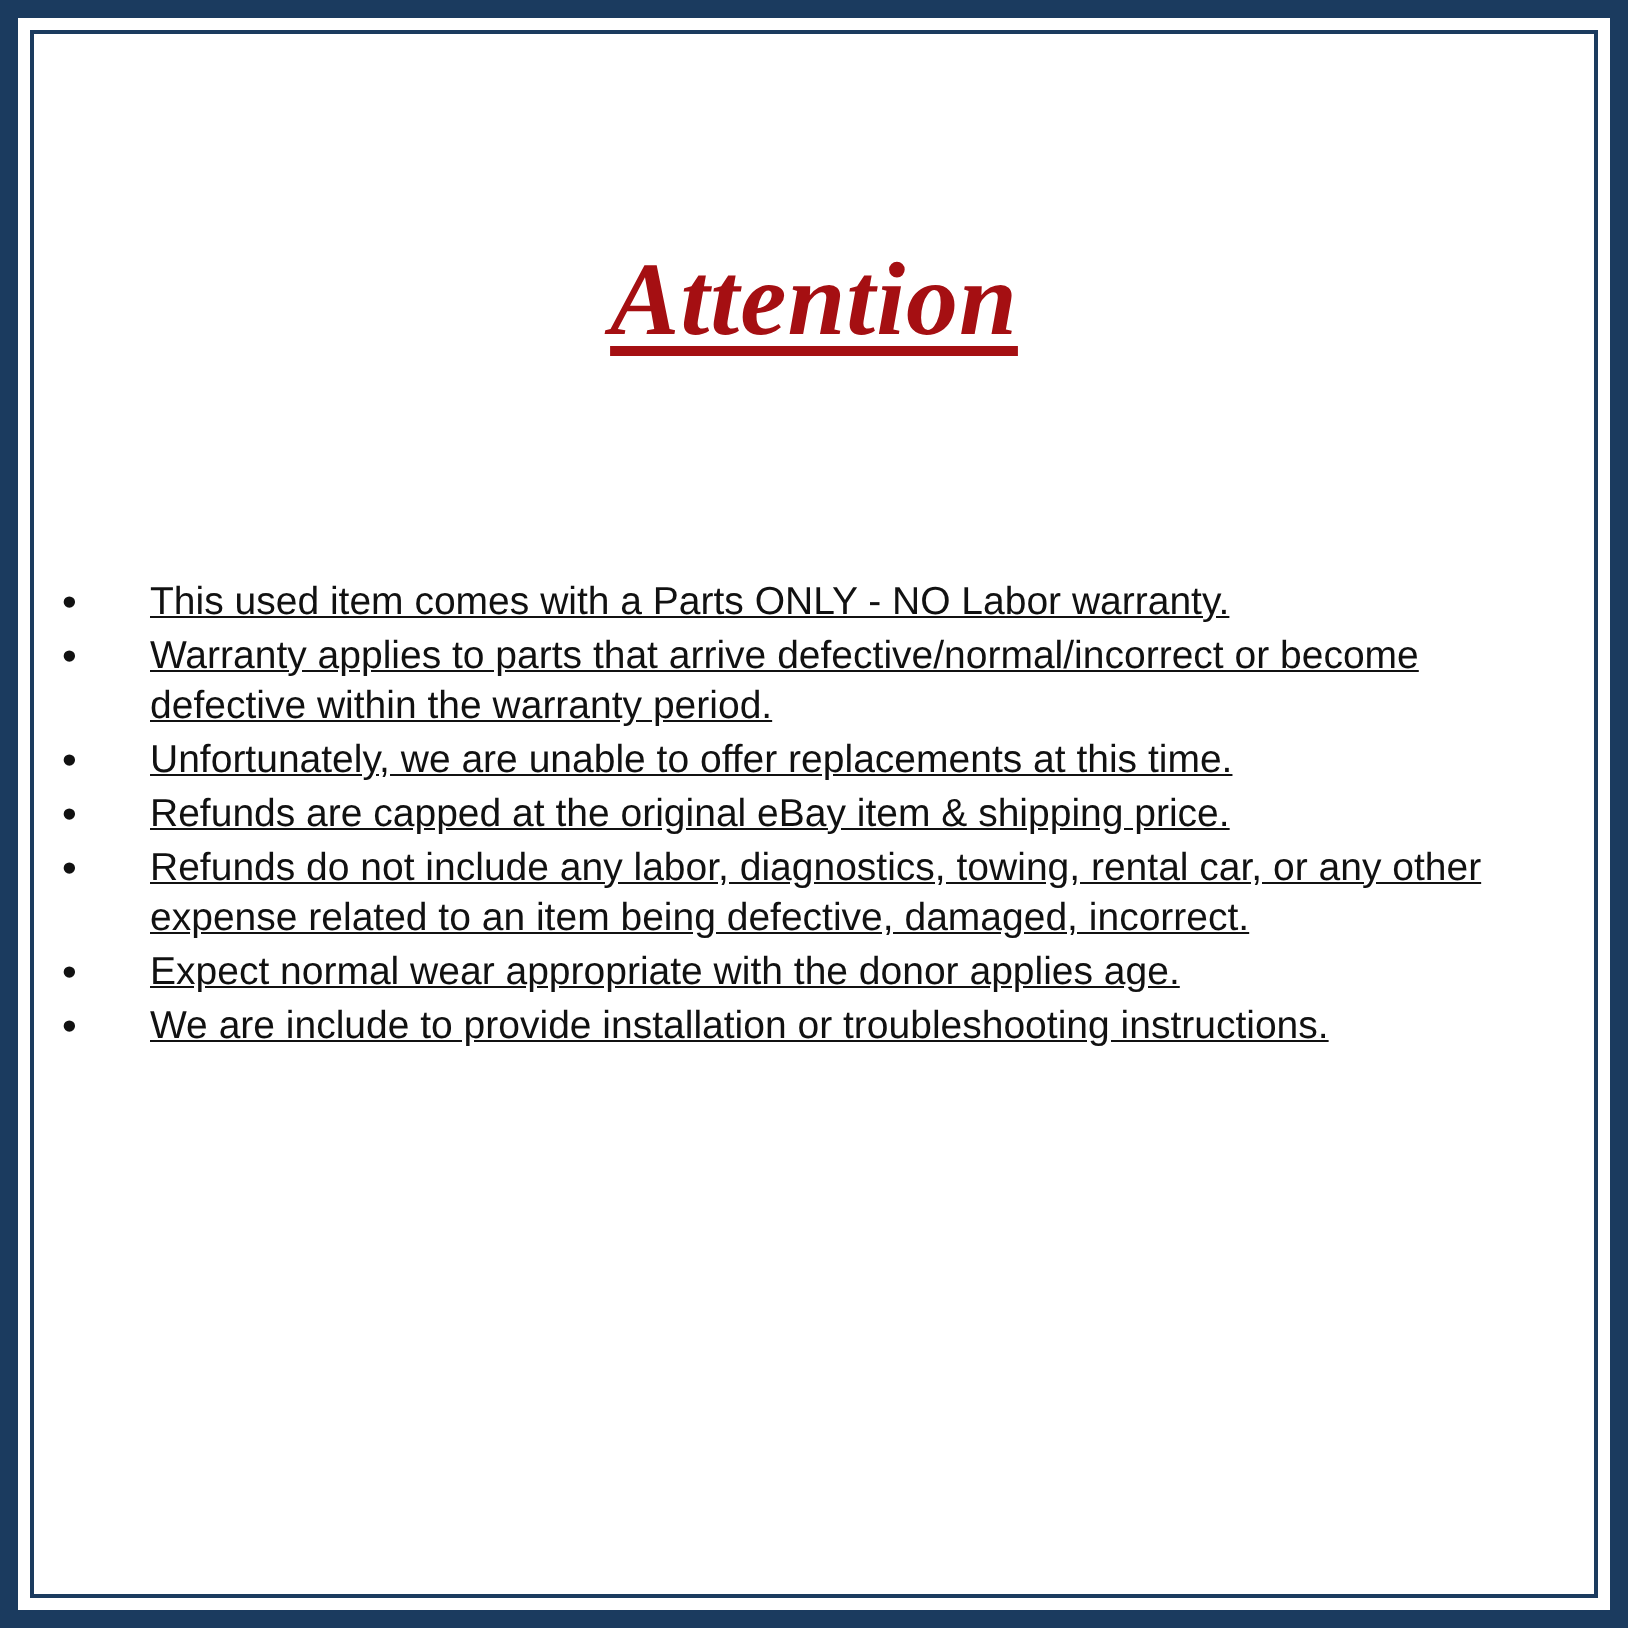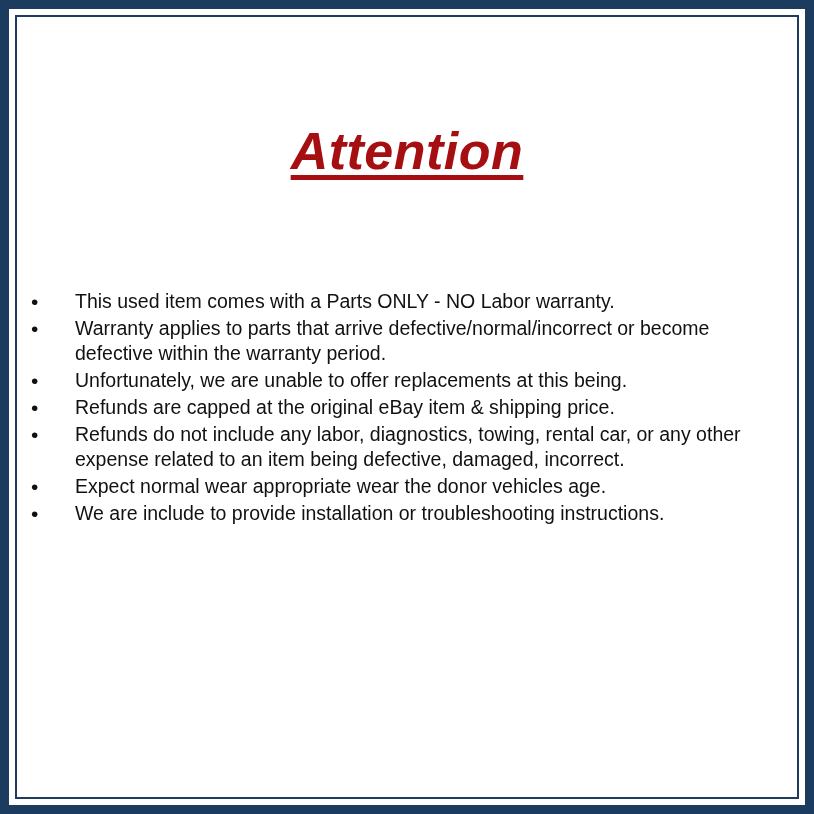--- a/index.html
+++ b/index.html
@@ -29,21 +29,21 @@
     position: relative;
     background: #ffffff;
   }
   .title {
     position: absolute;
     top: 104px;
     left: 0;
     right: 0;
     text-align: center;
     color: #a50f12;
-    font-family: Liberation Sans, sans-serif;
+    font-family: Liberation Serif, serif;
     font-weight: bold;
     font-style: italic;
     font-size: 52px;
     letter-spacing: 0.5px;
     text-decoration: underline;
     text-underline-offset: 6px;
   }
   .list {
     position: absolute;
     top: 272px;
@@ -64,20 +64,21 @@
   .list li .bullet {
     position: absolute;
     left: 14px;
     top: -1px;
     font-size: 21px;
     line-height: 1.32;
     color: #111111;
   }
   .list li .txt {
     display: block;
+    text-decoration: underline;
   }
 </style>
 </head>
 <body>
 
 <div class="page">
   <div class="inner">
 
     <div class="title">Attention</div>
 
@@ -85,33 +86,33 @@
       <li>
         <span class="bullet">•</span>
         <span class="txt">This used item comes with a Parts ONLY - NO Labor warranty.</span>
       </li>
       <li>
         <span class="bullet">•</span>
         <span class="txt">Warranty applies to parts that arrive defective/normal/incorrect or become defective within the warranty period.</span>
       </li>
       <li>
         <span class="bullet">•</span>
-        <span class="txt">Unfortunately, we are unable to offer replacements at this being.</span>
+        <span class="txt">Unfortunately, we are unable to offer replacements at this time.</span>
       </li>
       <li>
         <span class="bullet">•</span>
         <span class="txt">Refunds are capped at the original eBay item &amp; shipping price.</span>
       </li>
       <li>
         <span class="bullet">•</span>
         <span class="txt">Refunds do not include any labor, diagnostics, towing, rental car, or any other expense related to an item being defective, damaged, incorrect.</span>
       </li>
       <li>
         <span class="bullet">•</span>
-        <span class="txt">Expect normal wear appropriate wear the donor vehicles age.</span>
+        <span class="txt">Expect normal wear appropriate with the donor applies age.</span>
       </li>
       <li>
         <span class="bullet">•</span>
         <span class="txt">We are include to provide installation or troubleshooting instructions.</span>
       </li>
     </ul>
 
   </div>
 </div>
 

